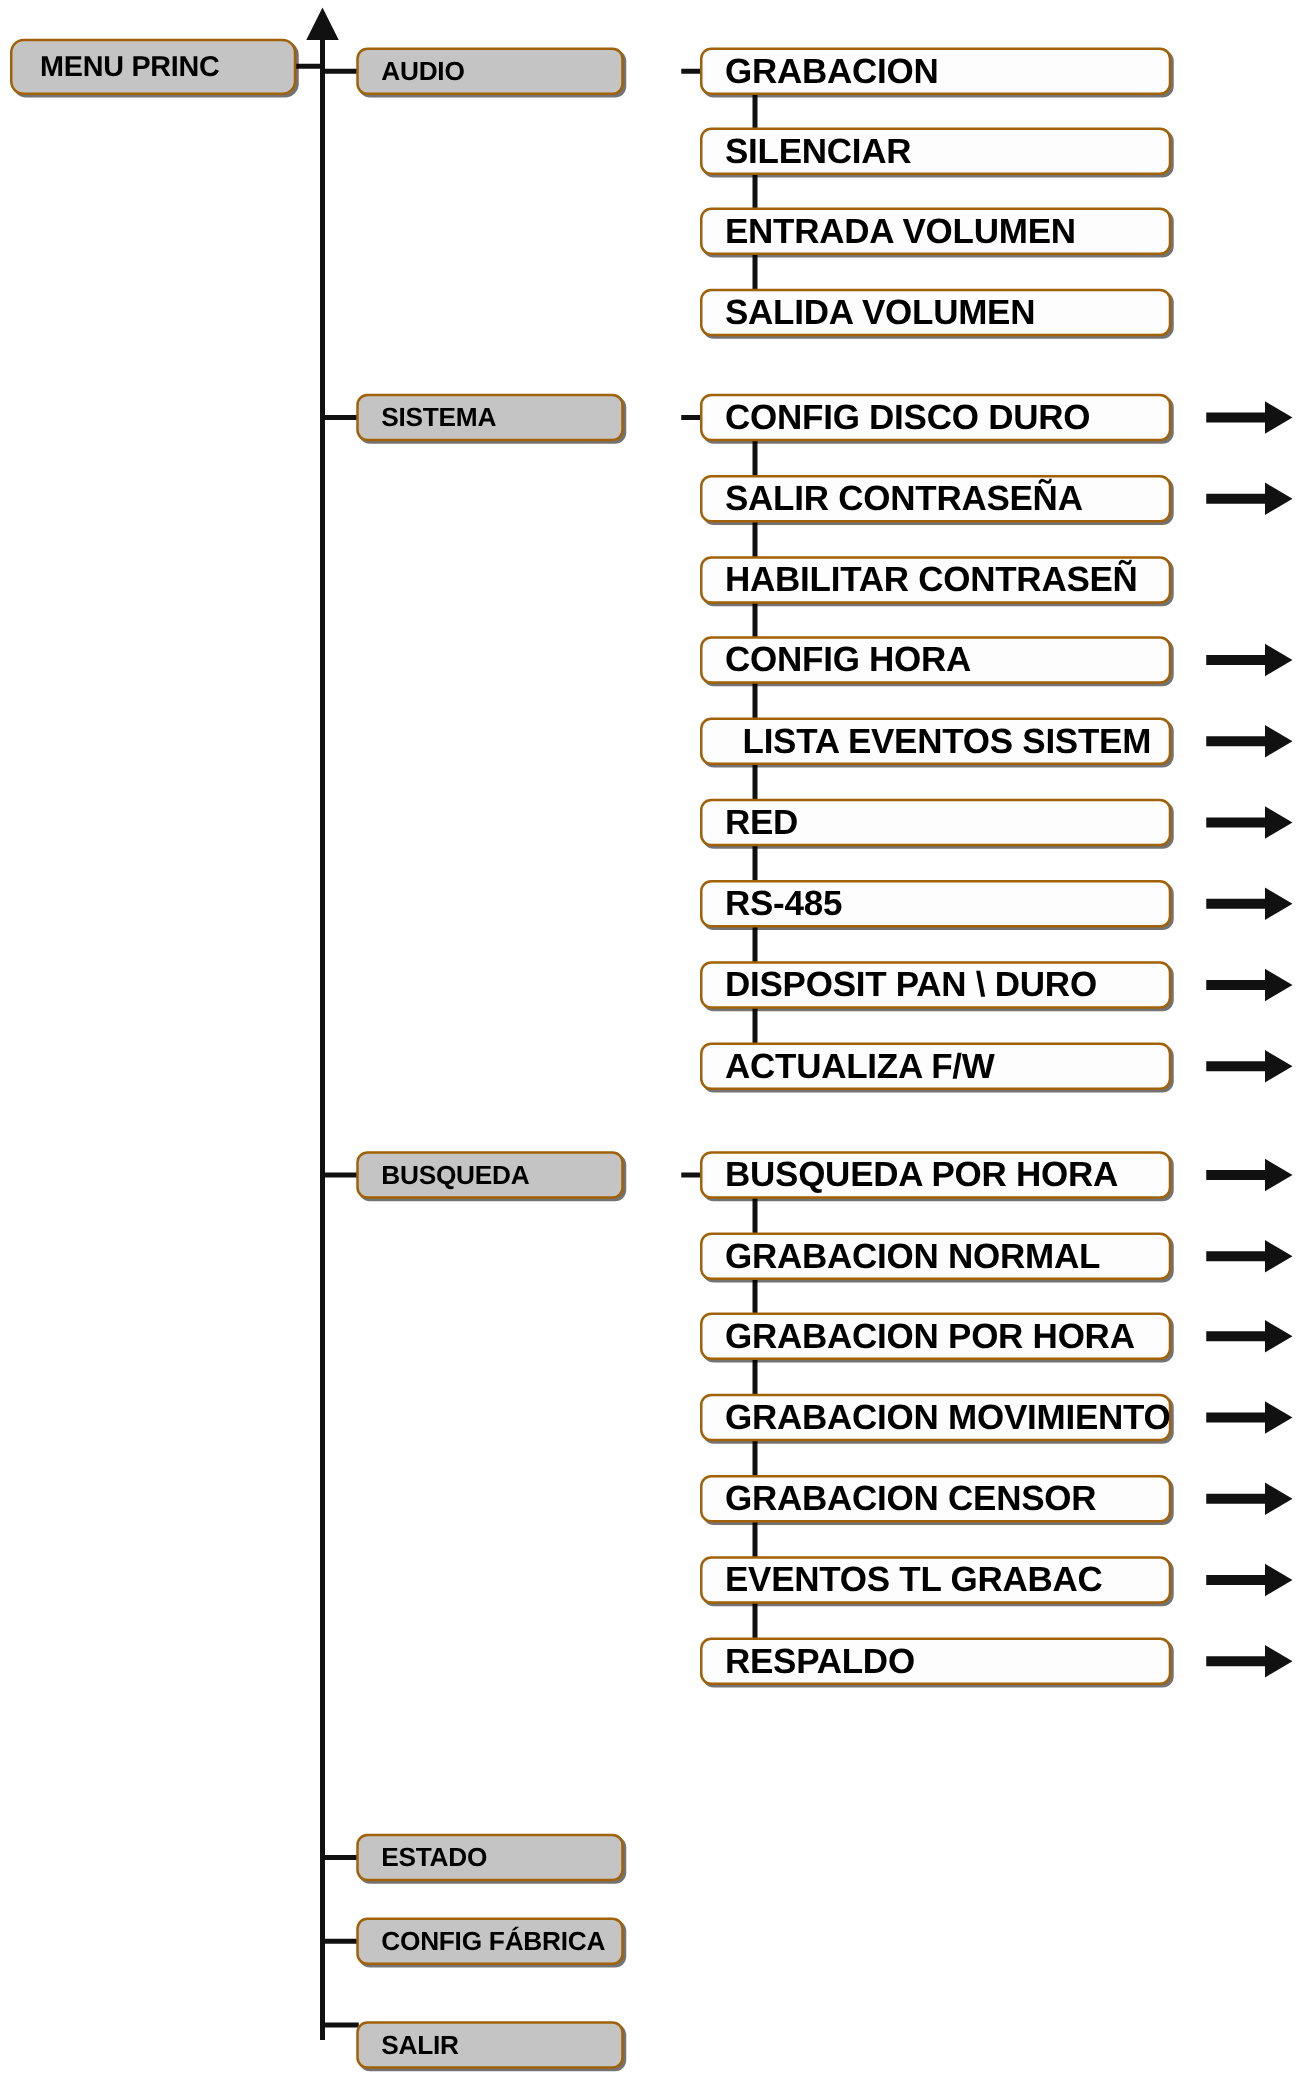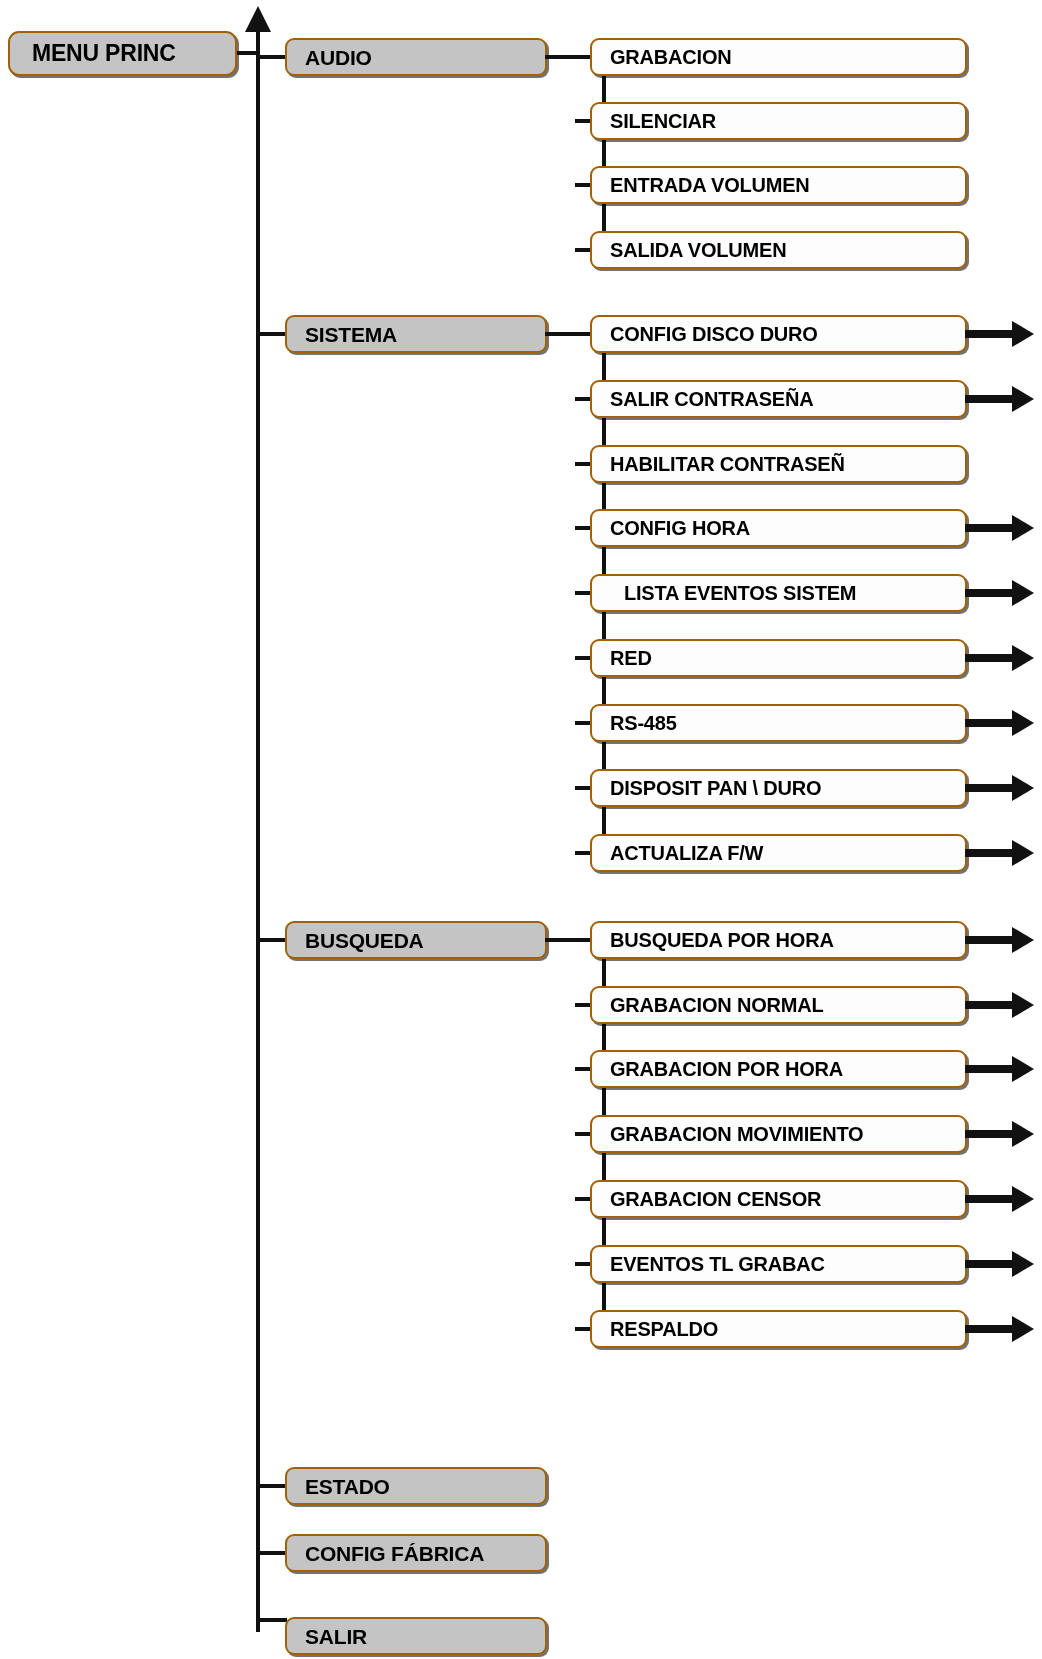--- a/index.html
+++ b/index.html
@@ -45,35 +45,35 @@
     border-radius: 11px;
     padding-left: 22px;
     font-size: 23px;
     color: #000;
   }
 
   
   .node.lvl1 {
     background: #c4c4c4;
     left: 285px;
-    width: 262px;
+    width: 214px;
     height: 38px;
     padding-left: 18px;
     font-size: 21px;
     color: #000;
   }
 
   
   .node.lvl2 {
     background: #fdfdfd;
-    left: 590px;
+    left: 560px;
     width: 377px;
     height: 38px;
     padding-left: 18px;
-    font-size: 20px;
+    font-size: 28px;
     color: #000;
   }
 
   
   .vline {
     position: absolute;
     width: 4px;
     background: #111111;
   }
   .hline {

